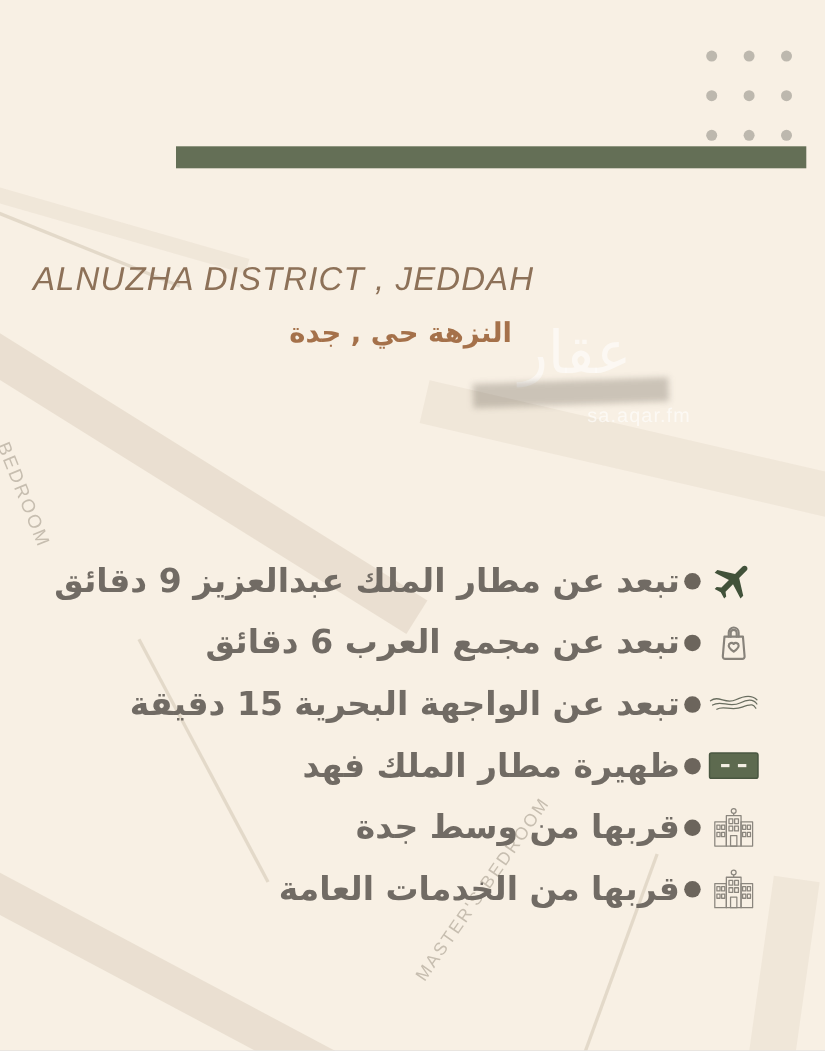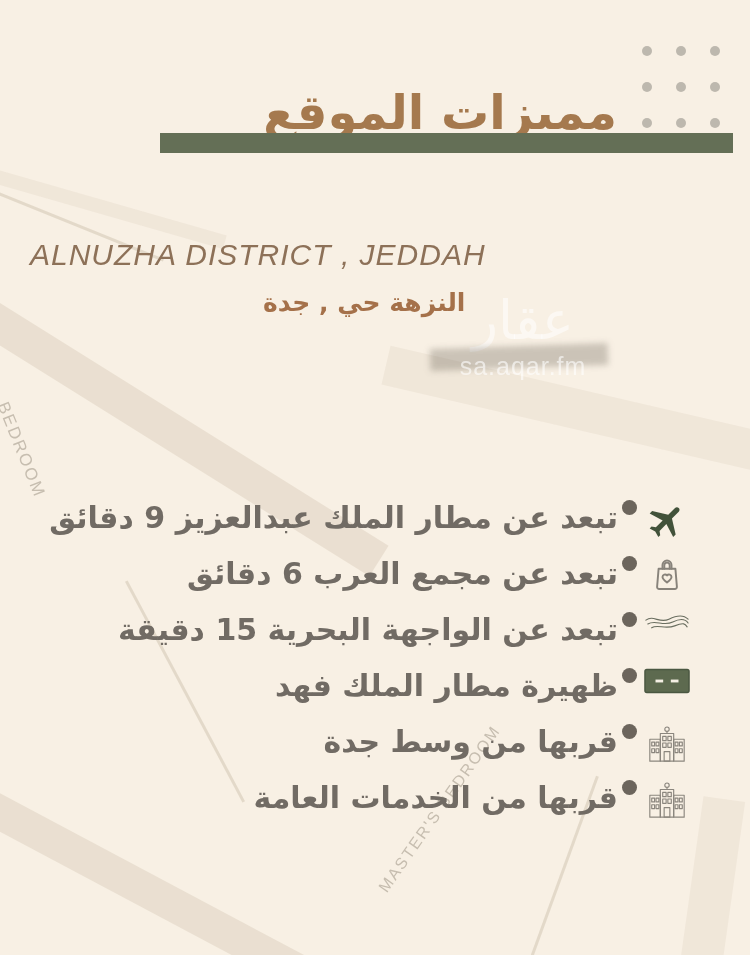--- a/index.html
+++ b/index.html
@@ -54,34 +54,34 @@
   }
 
   
   .wm { position:absolute; top:294px; left:418px; width:210px; text-align:center; }
   .wm-logo { font-size:54px; font-weight:normal; color:rgba(255,255,255,0.55); direction:rtl; line-height:1; }
   .wm-strip {
     position:absolute; top:52px; left:12px; width:178px; height:22px;
     background:rgba(72,64,54,0.26); filter:blur(3px); transform:rotate(-2deg);
   }
   .wm-url {
-    position:relative; margin-top:4px;
+    position:relative; margin-top:20px;
     font-family:"Liberation Sans", sans-serif;
-    font-size:25px; letter-spacing:1px; color:rgba(255,255,255,0.60);
+    font-size:18px; letter-spacing:1px; color:rgba(255,255,255,0.60);text-align:right;
   }
 
   
   .features {
     position:absolute; top:500px; right:57px;
     margin:0; padding:0; list-style:none;
     direction:rtl;
   }
   .feature {
     height:56px;
-    display:flex; align-items:flex-start; column-gap:4px;
+    display:flex; align-items:center; column-gap:4px;
   }
   .f-icon { width:52px; display:flex; align-items:center; justify-content:center; flex:none; }
   .f-bullet { width:15px; height:15px; border-radius:50%; background:#6c655c; flex:none; }
   .f-text {
     font-size:30px; font-weight:bold; color:#716b64; white-space:nowrap;
   }
 </style>
 </head>
 <body>
 
@@ -102,21 +102,20 @@
     <span></span>
       <span></span>
       <span></span>
     <span></span>
       <span></span>
       <span></span>
     <span></span>
       <span></span>
       <span></span>
   </div>
-  <h1 class="title" lang="ar">مميزات الموقع</h1>
   <div class="title-bar"></div>
 
   <div class="loc-en">ALNUZHA DISTRICT , JEDDAH</div>
   <div class="loc-ar" lang="ar">جدة‎ ,  حي‎ النزهة</div>
 
   <div class="wm">
     <div class="wm-logo">عقار</div>
     <div class="wm-strip"></div>
     <div class="wm-url">sa.aqar.fm</div>
   </div>

